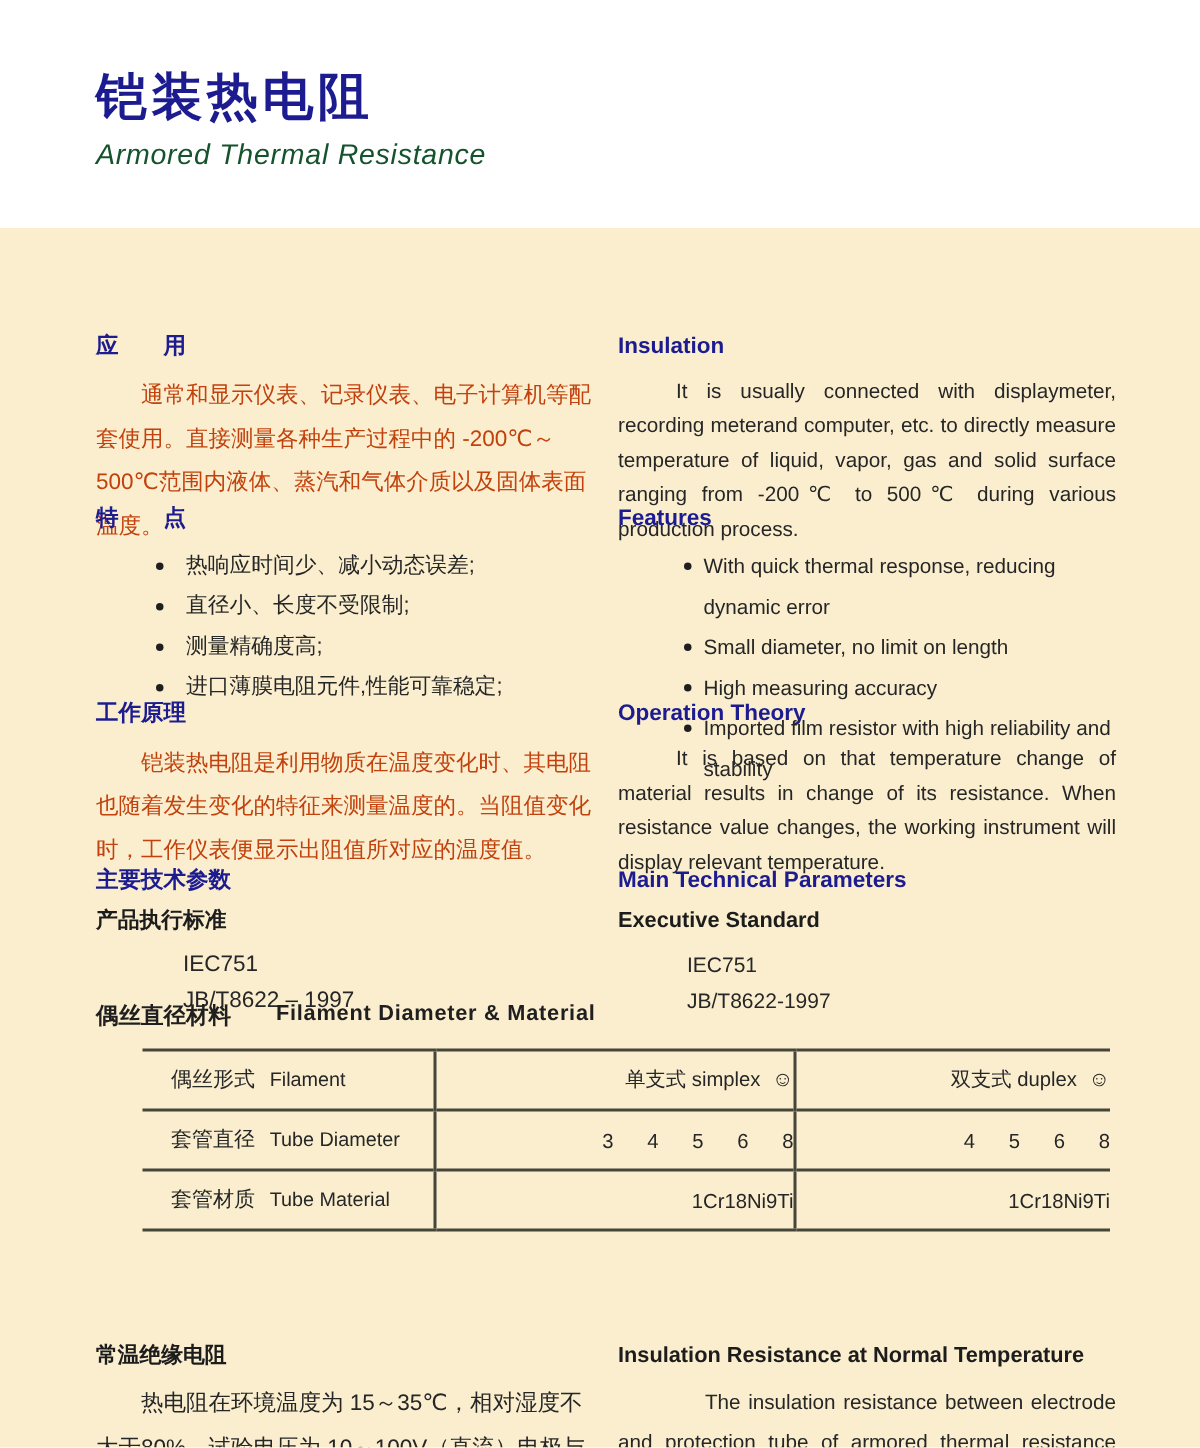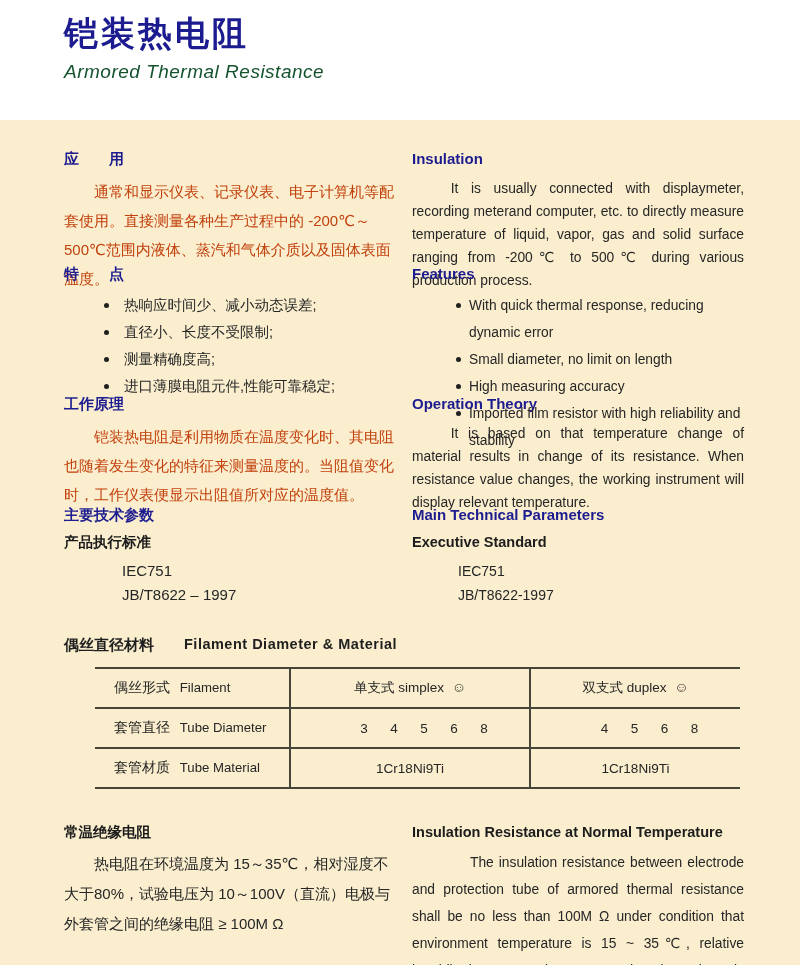--- a/index.html
+++ b/index.html
@@ -1,29 +1,29 @@
 <!DOCTYPE html>
 <html><head>
 <meta charset="utf-8">
 <style>
   * { margin:0; padding:0; box-sizing:border-box; }
   html,body { background:#ffffff; }
   body { width:800px; font-family:"Liberation Sans","DejaVu Sans",sans-serif; color:#222; }
   .page { position:relative; width:800px; height:965px; background:#ffffff; overflow:hidden; }
 
   
-  .masthead { height:120px; background:#ffffff; padding:13px 0 0 64px; }
+  .masthead { height:120px; background:#ffffff; padding:13px 0 0 64px;margin-top:32px; }
   .title-zh { font-size:34px; font-weight:bold; color:#1c1c90; letter-spacing:3px; line-height:40px; }
   .title-en { font-size:19px; font-weight:normal; font-style:italic; color:#14532d; line-height:34px; margin-top:2px; letter-spacing:0.5px; }
 
   
   .page-body { height:863px; background:#faeecf; padding:30px 56px 0 64px; }
 
   .row { display:flex; gap:16px; }
-  .col { flex:1; min-width:0; }
+  .col { flex:1; min-width:0;margin-top:40px; }
   .row-application { height:115px; }
   .row-features   { height:130px; }
   .row-operation  { height:111px; }
   .row-parameters { height:130px; }
   .filament-sec   { height:187px; }
 
   .blue-head  { color:#1c1c90; font-size:15px; font-weight:bold; line-height:18px; margin-bottom:9px; }
   .black-head { color:#1c1c1c; font-size:14.5px; font-weight:bold; line-height:18px; margin-bottom:8px; }
 
   .zh-para { font-size:15px; line-height:29px; color:#c2410c; text-indent:2em; }
@@ -46,21 +46,21 @@
   .filament-head { display:flex; align-items:flex-start; gap:30px; margin-bottom:12px; }
   .filament-head .fh-zh { font-size:15px; font-weight:bold; color:#1f1f1f; }
   .filament-head .fh-en { font-size:14.5px; font-weight:bold; color:#1f1f1f; letter-spacing:0.5px; }
 
   table.ftable { border-collapse:collapse; margin-left:31px; table-layout:fixed; }
   table.ftable td { border-top:2px solid #45453a; height:40px; font-size:13.5px; color:#262626; vertical-align:middle; }
   table.ftable tr:last-child td { border-bottom:2px solid #45453a; }
   td.c-lbl { width:195px; padding-left:19px; }
   td.c-simplex { width:240px; }
   td.c-duplex  { width:210px; }
-  td.c-val { text-align:center; border-left:2px solid #45453a; }
+  td.c-val { text-align:right; border-left:2px solid #45453a; }
   td.c-lbl .lz { font-size:14px; }
   td.c-lbl .le { font-size:13.2px; margin-left:6px; }
   .pre { white-space:pre;padding-left:28px; }
   .smiley { font-size:14px; margin-left:4px; }
 
   
   .zh-para-ins { font-size:15px; line-height:30px; color:#262626; text-indent:2em; }
   .en-para-ins { font-size:13.8px; line-height:27px; color:#262626; text-indent:4.2em; text-align:justify; }
 </style>
 </head>

